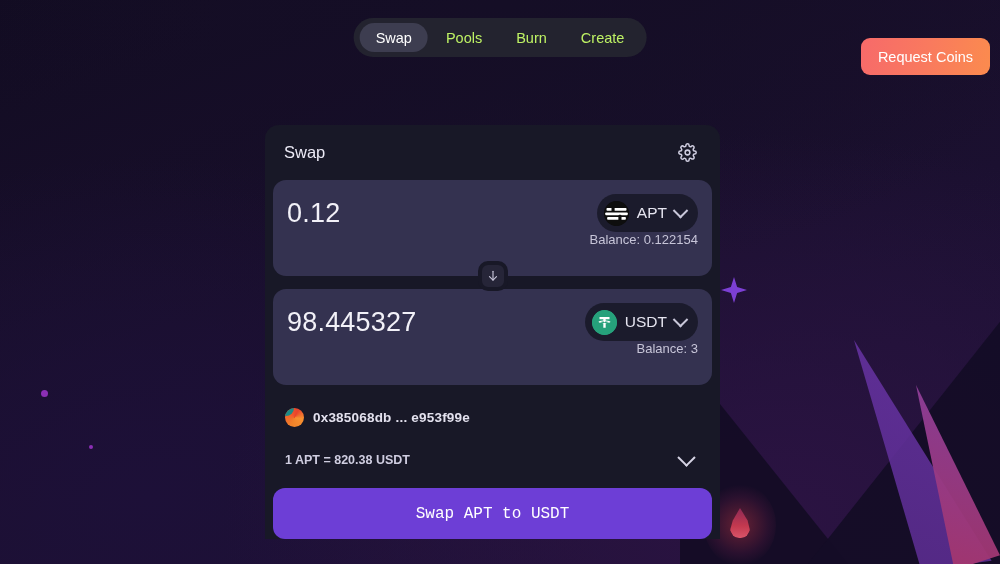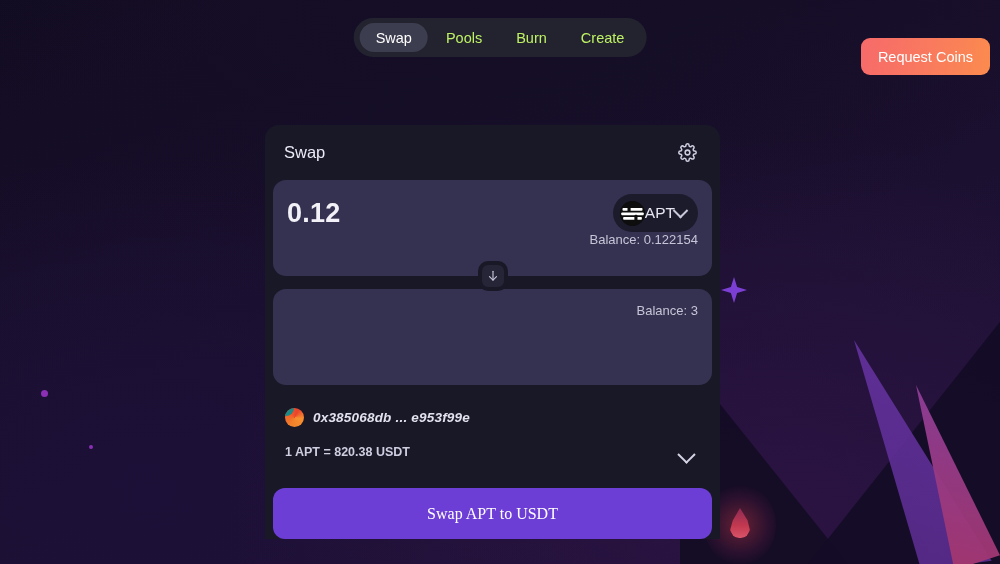--- a/index.html
+++ b/index.html
@@ -217,27 +217,28 @@
 
   .amount {
     font-size: 27px;
     color: #f2f1f8;
     background: transparent;
     border: none;
     outline: none;
     font-family: inherit;
     width: 270px;
     padding: 0;
-    font-weight: 700;
+    font-weight: 400;
     letter-spacing: .2px;
   }
 
   .token-pill {
     display: flex;
     align-items: center;
+    gap: 8px;
     height: 38px;
     padding: 0 12px 0 7px;
     background: #1b1b2c;
     border-radius: 19px;
     cursor: pointer;
     border: none;
     font-family: inherit;
   }
   .token-sym {
     font-size: 15.5px;
@@ -282,21 +283,20 @@
     z-index: 5;
     padding: 0;
   }
 
   #wallet-row {
     display: flex;
     align-items: center;
     gap: 9px;
     padding: 18px 0 0 12px;
     height: 46px;
-    font-style: italic;
   }
   #wallet-avatar {
     width: 19px; height: 19px;
     border-radius: 50%;
     background:
       conic-gradient(from 200deg, #f0822a 0%, #f25c2b 30%, #e8432c 52%, #f79030 72%, #f0822a 100%);
     position: relative;
     overflow: hidden;
   }
   #wallet-avatar::after {
@@ -309,20 +309,21 @@
   }
   #wallet-addr {
     font-size: 13.5px;
     color: #e3e1ee;
     font-weight: bold;
     letter-spacing: .2px;
   }
 
   #rate-row {
     display: flex;
+    align-items: center;
     justify-content: space-between;
     padding: 14px 14px 0 12px;
     height: 44px;
   }
   #rate-text {
     font-size: 12.5px;
     color: #cfcde0;
     font-weight: bold;
   }
   #rate-toggle {
@@ -341,21 +342,21 @@
   #swap-action {
     display: block;
     width: 439px;
     height: 51px;
     margin: 13px auto 0 auto;
     background: #6d3ed6;
     color: #ffffff;
     border: none;
     border-radius: 12px;
     font-size: 16px;
-    font-family: Liberation Serif, serif;
+    font-family: Liberation Mono, monospace;
     cursor: pointer;
   }
 </style>
 </head>
 <body>
 
 <div id="bg-root">
   <div class="tri tri-dark2"></div>
   <div class="tri tri-dark"></div>
   <div class="spike-outline"></div>
@@ -423,20 +424,34 @@
 
     <button id="swap-dir">
       <svg width="14" height="14" viewBox="0 0 24 24" fill="none" stroke="#c4c2d6" stroke-width="2" stroke-linecap="round" stroke-linejoin="round">
         <line x1="12" y1="4" x2="12" y2="19"></line>
         <polyline points="6 13 12 19 18 13"></polyline>
       </svg>
     </button>
   </div>
 
   <div class="token-panel" id="panel-to">
+    <div class="panel-row">
+      <input class="amount" id="to-amount" type="text" value="98.445327" style="">
+
+      <button class="token-pill">
+        <span class="coin coin-usdt">
+          <svg width="25" height="25" viewBox="0 0 40 40">
+            <circle cx="20" cy="20" r="20" fill="#26a17b"></circle>
+            <path fill="#ffffff" d="M12 11h16v3.6h-6.1v2.1c4.4.2 7.7 1.1 7.7 2.2 0 1.1-3.3 2-7.7 2.2v7.3h-3.8v-7.3c-4.4-.2-7.7-1.1-7.7-2.2 0-1.1 3.3-2 7.7-2.2v-2.1H12V11zm8 9.9c3.4 0 6.2-.5 6.9-1.2-.6-.6-3-1.1-5.9-1.2v1.2h-2v-1.2c-2.9.1-5.3.6-5.9 1.2.7.7 3.5 1.2 6.9 1.2z"></path>
+          </svg>
+        </span>
+        <span class="token-sym">USDT</span>
+        <span class="chev"></span>
+      </button>
+    </div>
     <div class="balance">Balance: 3</div>
   </div>
 
   <div id="wallet-row">
     <span id="wallet-avatar"></span>
     <span id="wallet-addr">0x385068db ... e953f99e</span>
   </div>
 
   <div id="rate-row">
     <span id="rate-text">1 APT = 820.38 USDT</span>

